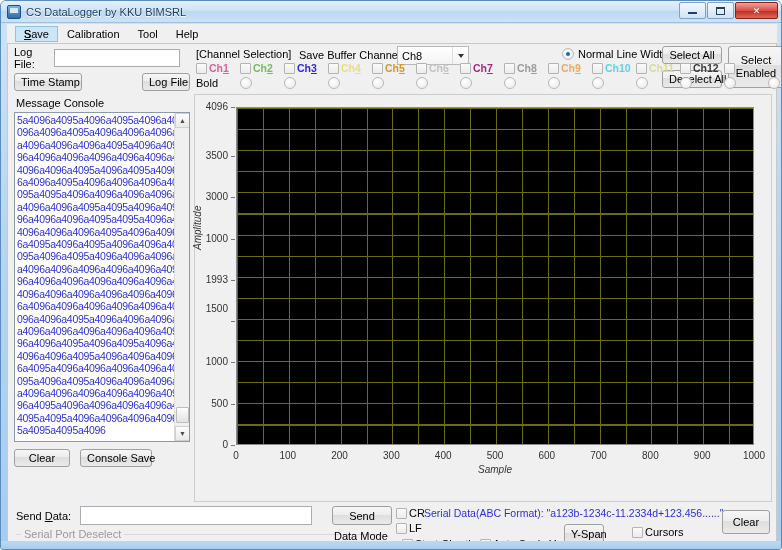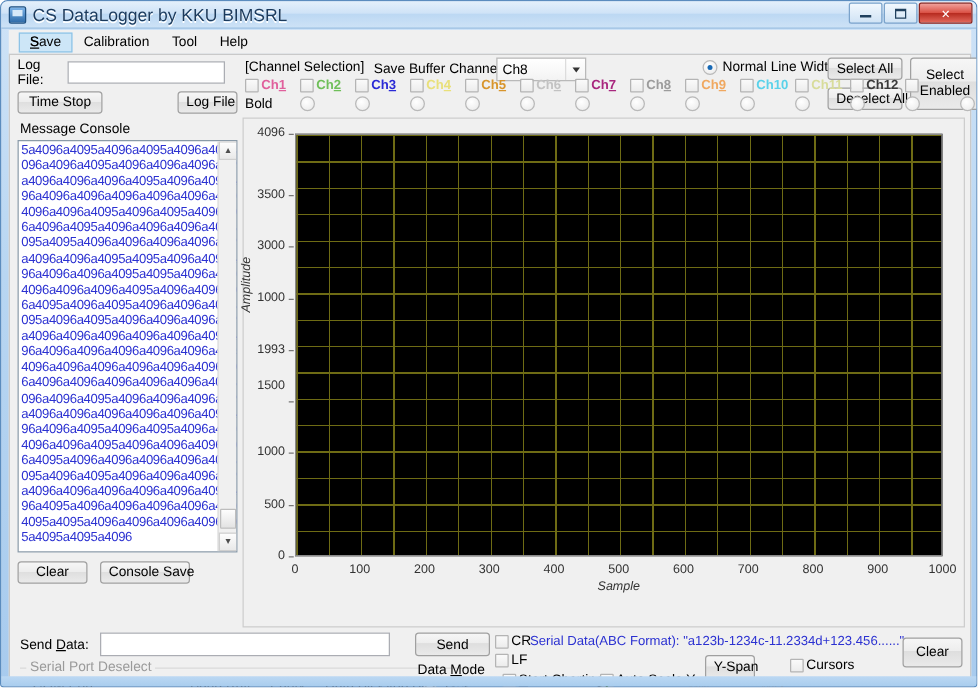--- a/index.html
+++ b/index.html
@@ -30,21 +30,21 @@
   .title-icon {
     width: 14px; height: 14px; margin-right: 5px;
     background: linear-gradient(to bottom,#7cb3e8,#2f6ba8);
     border: 1px solid #1d4f80; border-radius: 2px;
     position: relative; flex: none;
   }
   .title-icon:after {
     content: ""; position: absolute; left: 2px; top: 2px;
     width: 8px; height: 5px; background: #d8e9f8;
   }
-  .title-text { font-size: 14px; color: #1b3a5c; text-shadow: 0 1px 0 #ffffff; white-space: nowrap; text-align: right; }
+  .title-text { font-size: 11px; color: #1b3a5c; text-shadow: 0 1px 0 #ffffff; white-space: nowrap; text-align: right; }
   .winbtns { position: absolute; right: 3px; top: 1px; display: flex; gap: 1px; }
   .winbtn {
     width: 27px; height: 17px;
     border: 1px solid #7ba3cb; border-radius: 2px;
     background: linear-gradient(to bottom,#f2f8fe,#d0e3f5);
     display: flex; align-items: center; justify-content: center;
     font-size: 9px; color: #20405e;
   }
   .winbtn.close {
     width: 43px;
@@ -220,21 +220,21 @@
   <div class="client">
 
     <div class="leftpanel">
 
       <div class="row" style="height:20px;">
         <span class="lbl" style="width:40px;">Log File:</span>
         <input class="txt" style="width: 126px;" value="">
       </div>
 
       <div class="row" style="height:24px; justify-content:space-between; padding-top:3px;">
-        <button class="btn" style="width:68px;">Time Stop</button>
+        <button class="btn" style="width:68px;">Time Stamp</button>
         <button class="btn" style="width:48px;">Log File</button>
       </div>
 
       <div class="lbl" style="padding:5px 0 3px 2px;">Message Console</div>
 
       <div class="console-wrap">
         <div class="console-text">5a4096a4095a4096a4095a4096a4095a4
 096a4096a4095a4096a4096a4096a4096
 a4096a4096a4096a4095a4096a4096a40
 96a4096a4096a4096a4096a4096a4096a

